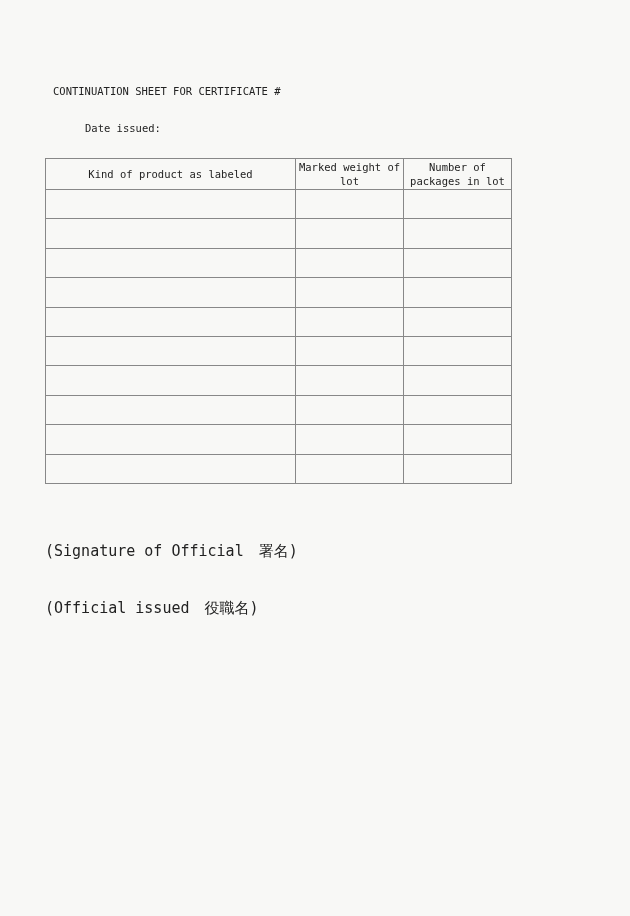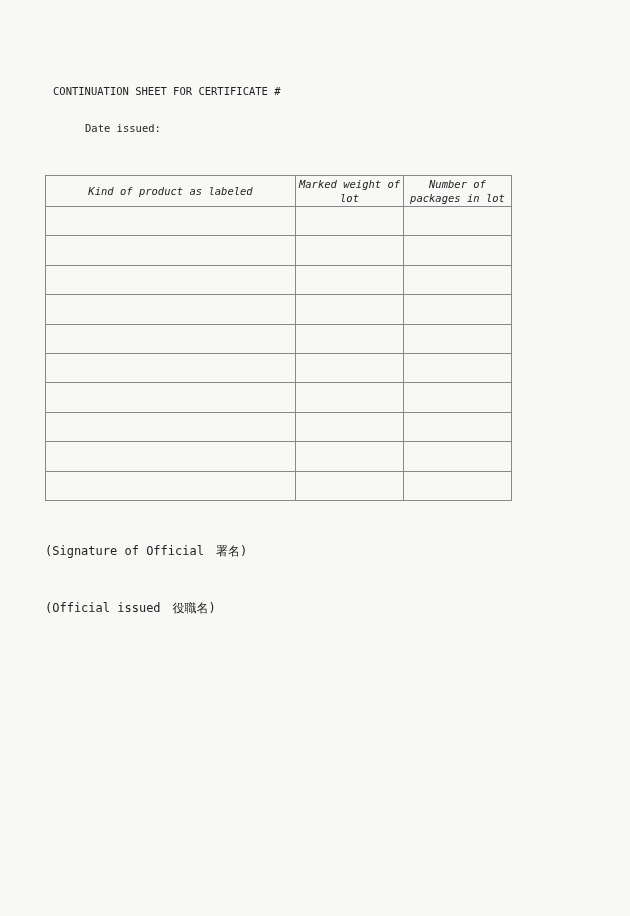--- a/index.html
+++ b/index.html
@@ -29,25 +29,24 @@
     left: 45px;
     top: 121px;
     font-size: 10.5px;
     line-height: 14px;
     white-space: pre;
     padding-left: 40px;
   }
   .product-table {
     position: absolute;
     left: 45px;
-    top: 175px;
+    top: 158px;
     width: 466px;
     border-collapse: collapse;
     table-layout: fixed;
-    font-style: italic;
   }
   .product-table th,
   .product-table td {
     border: 1px solid var(--border-color, #888888);
     font-weight: normal;
     font-size: 10.5px;
     line-height: 14px;
     text-align: center;
     vertical-align: middle;
     padding: 0;
@@ -56,21 +55,21 @@
   }
   .product-table th { height: 31px; }
   .product-table td { height: 29.4px; }
   .col-kind { width: 250px; }
   .col-weight { width: 108px; }
   .col-packages { width: 108px; }
   .signature-block {
     position: absolute;
     left: 45px;
     top: 504px;
-    font-size: 12px;
+    font-size: 15px;
     line-height: 19px;
     white-space: pre;
   }
 </style>
 </head>
 <body>
 
 <div class="page">
 
   <div class="doc-title">CONTINUATION SHEET FOR CERTIFICATE #</div>

